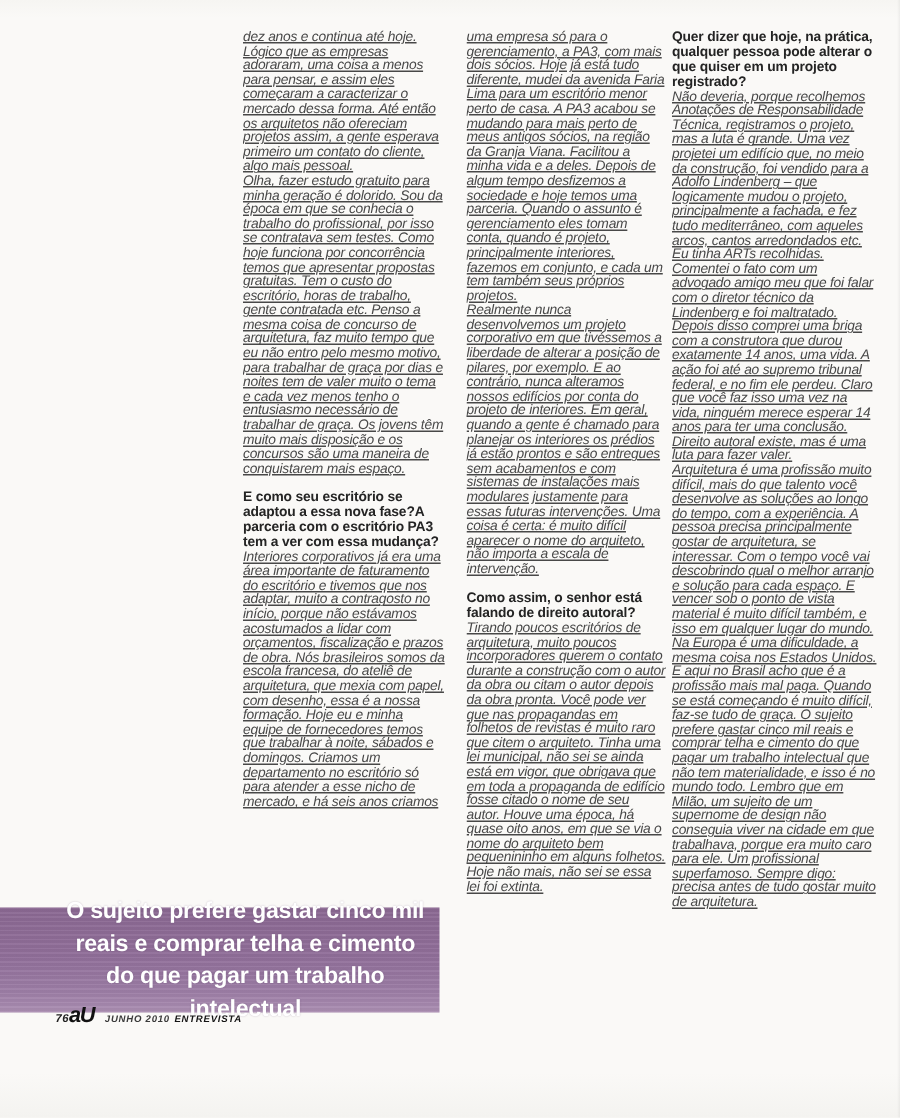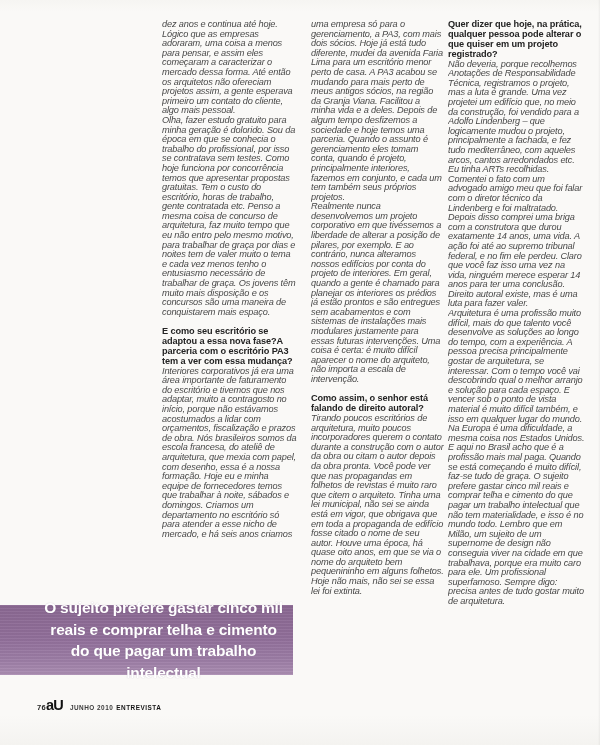--- a/index.html
+++ b/index.html
@@ -18,21 +18,21 @@
     position:absolute;top:20px;
     font-size:9.2px;line-height:9.6px;
     letter-spacing:-0.15px;
     color:#454545;
     overflow:hidden;
   }
   .col-1{left:162px;width:135px;height:580px;}
   .col-2{left:311px;width:133px;height:690px;}
   .col-3{left:448px;width:137px;height:690px;}
   .col p{margin:0;}
-  .col p.answer{font-style:italic;color:#484848;}
+  .col p.answer{font-style:italic;color:#484848;text-decoration:underline;}
   .col p.question{
     font-weight:bold;font-style:normal;color:#242424;
     margin-top:9.6px;line-height:9.9px;letter-spacing:-0.1px;
   }
   .col > p:first-child{margin-top:0;}
   
   .pullquote{
     position:absolute;left:0;top:605px;width:293px;height:70px;
     background:
       repeating-linear-gradient(180deg, rgba(255,255,255,0.05) 0 1px, rgba(0,0,0,0.03) 1px 3px),
@@ -45,23 +45,24 @@
     margin:0;width:100%;
     text-align:center;
     color:#ffffff;
     font-weight:bold;
     font-size:15.5px;line-height:21.5px;
     letter-spacing:-0.2px;
     text-shadow:0 0 1px rgba(90,60,100,0.35);
   }
   
   .footer{
-    position:absolute;left:37px;top:697px;
+    position:absolute;left:37px;top:669px;
     display:flex;align-items:baseline;
     color:#1c1c1c;
+    font-style:italic;
   }
   .folio{font-size:7.5px;font-weight:bold;letter-spacing:0.3px;color:#222;}
   .logo{
     font-size:14.5px;font-weight:bold;letter-spacing:-0.8px;
     color:#111;
   }
   .issue{font-size:6.4px;font-weight:600;letter-spacing:0.5px;margin-left:7px;color:#3a3a3a;}
   .section{font-size:6.4px;font-weight:bold;letter-spacing:0.5px;margin-left:3px;color:#141414;}
 </style>
 </head>

